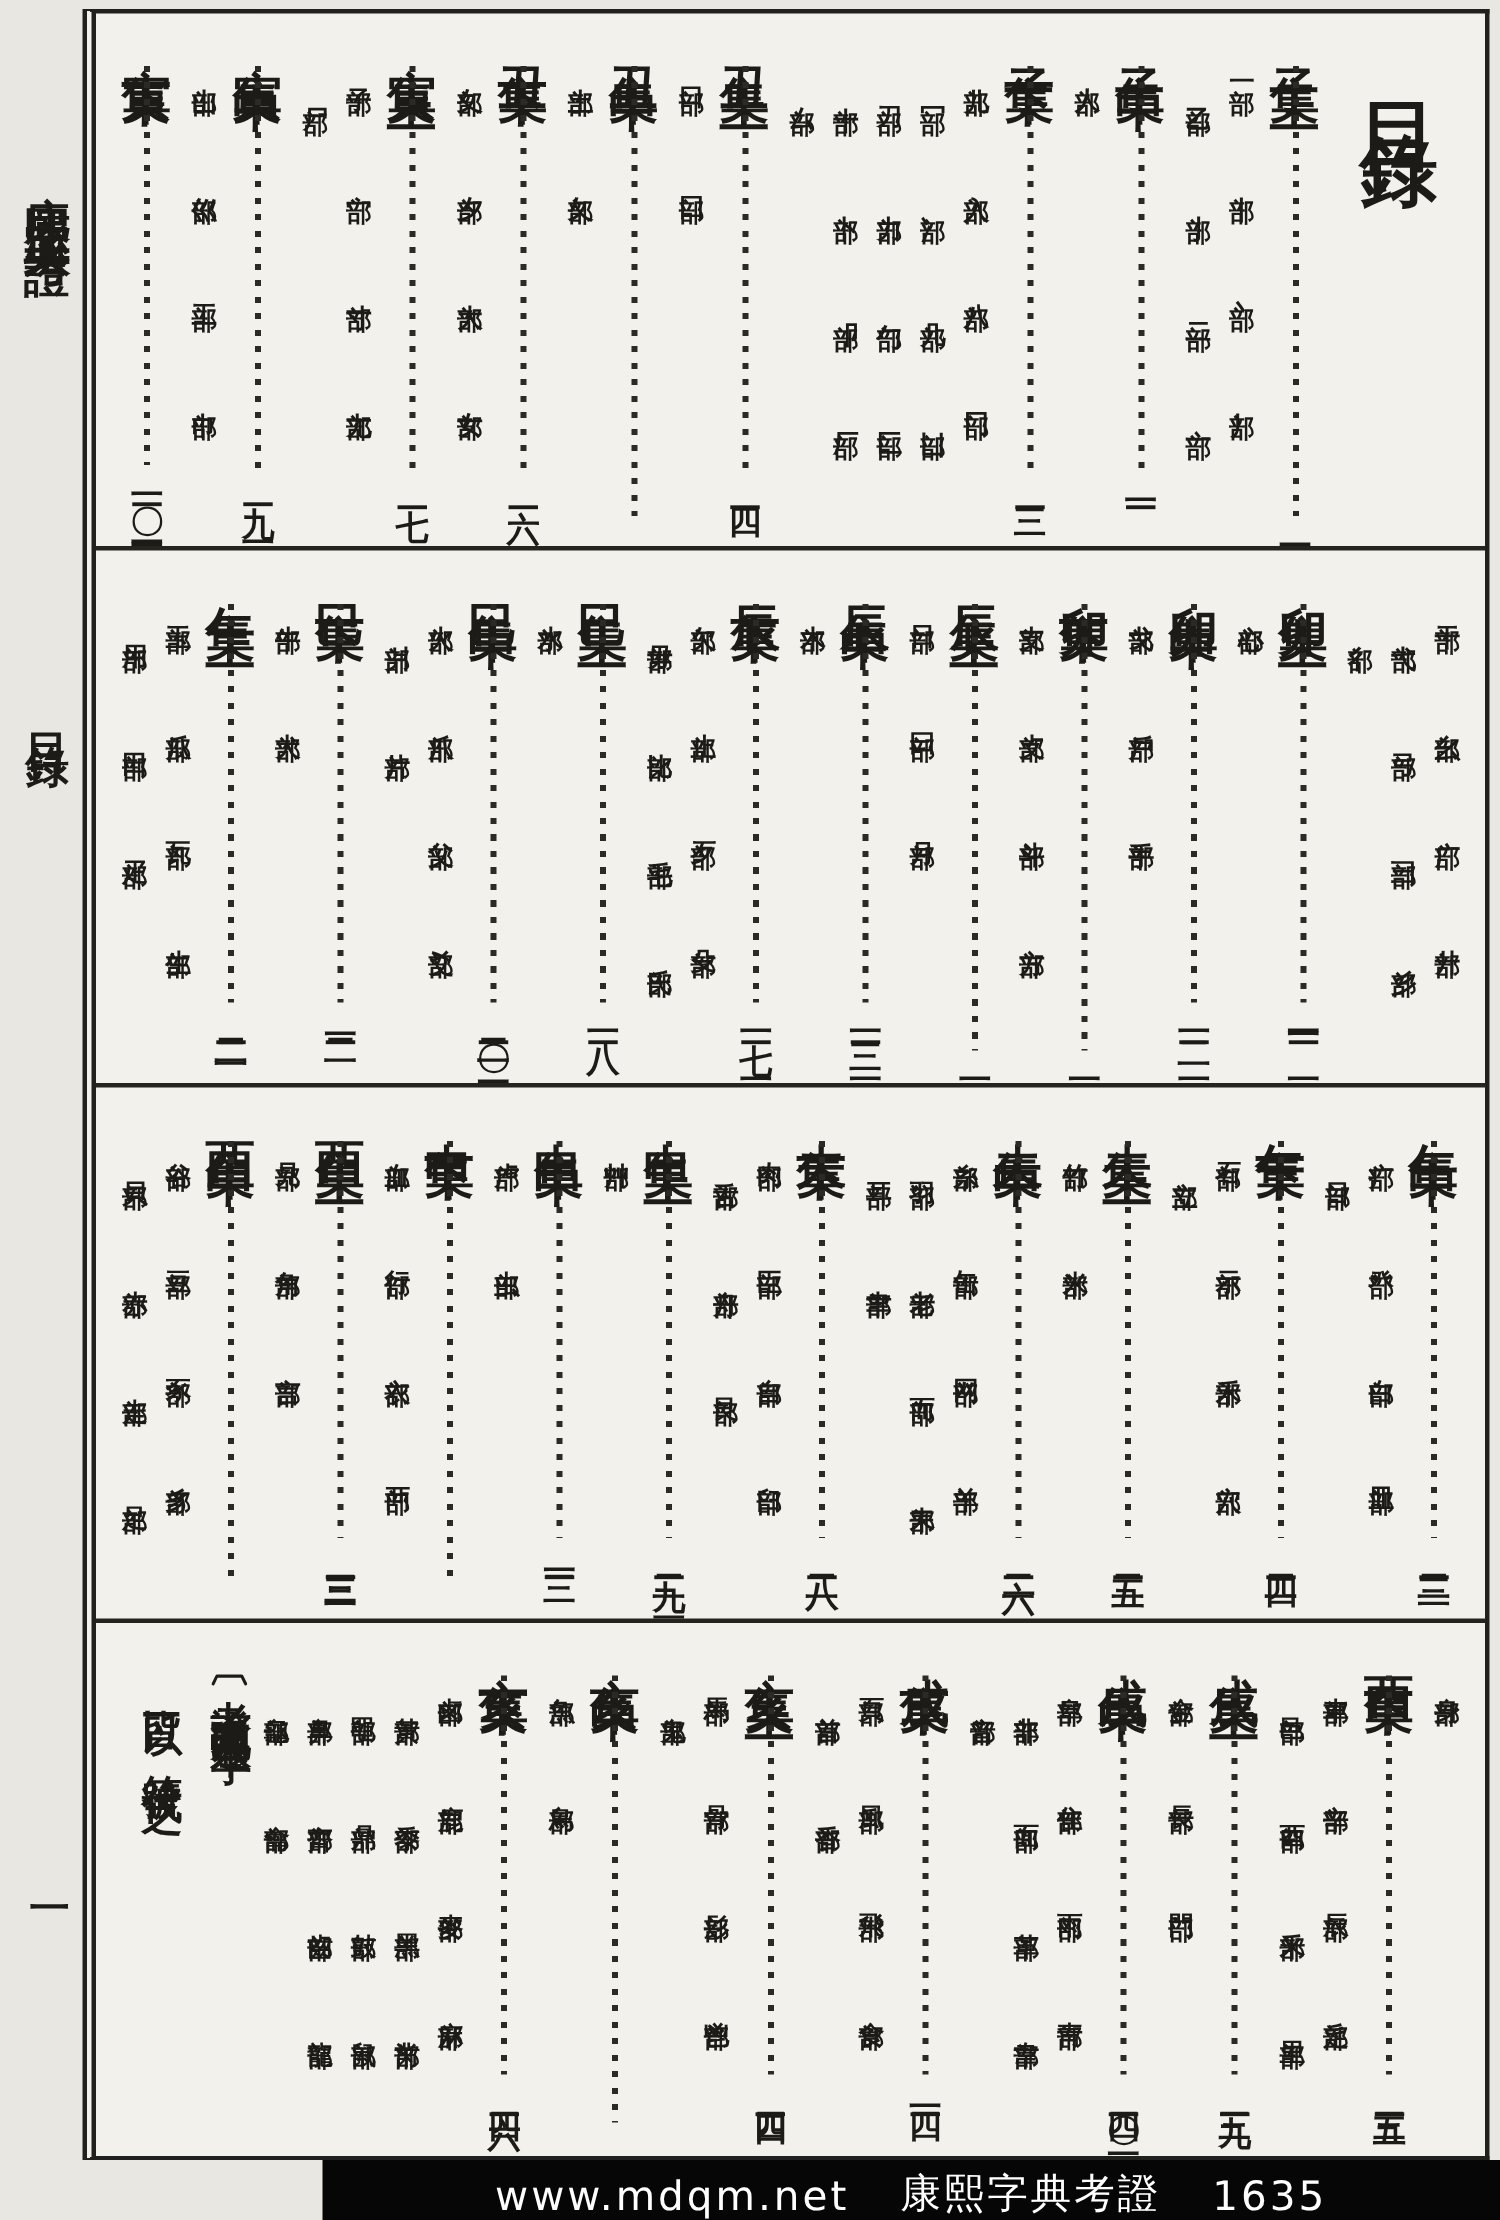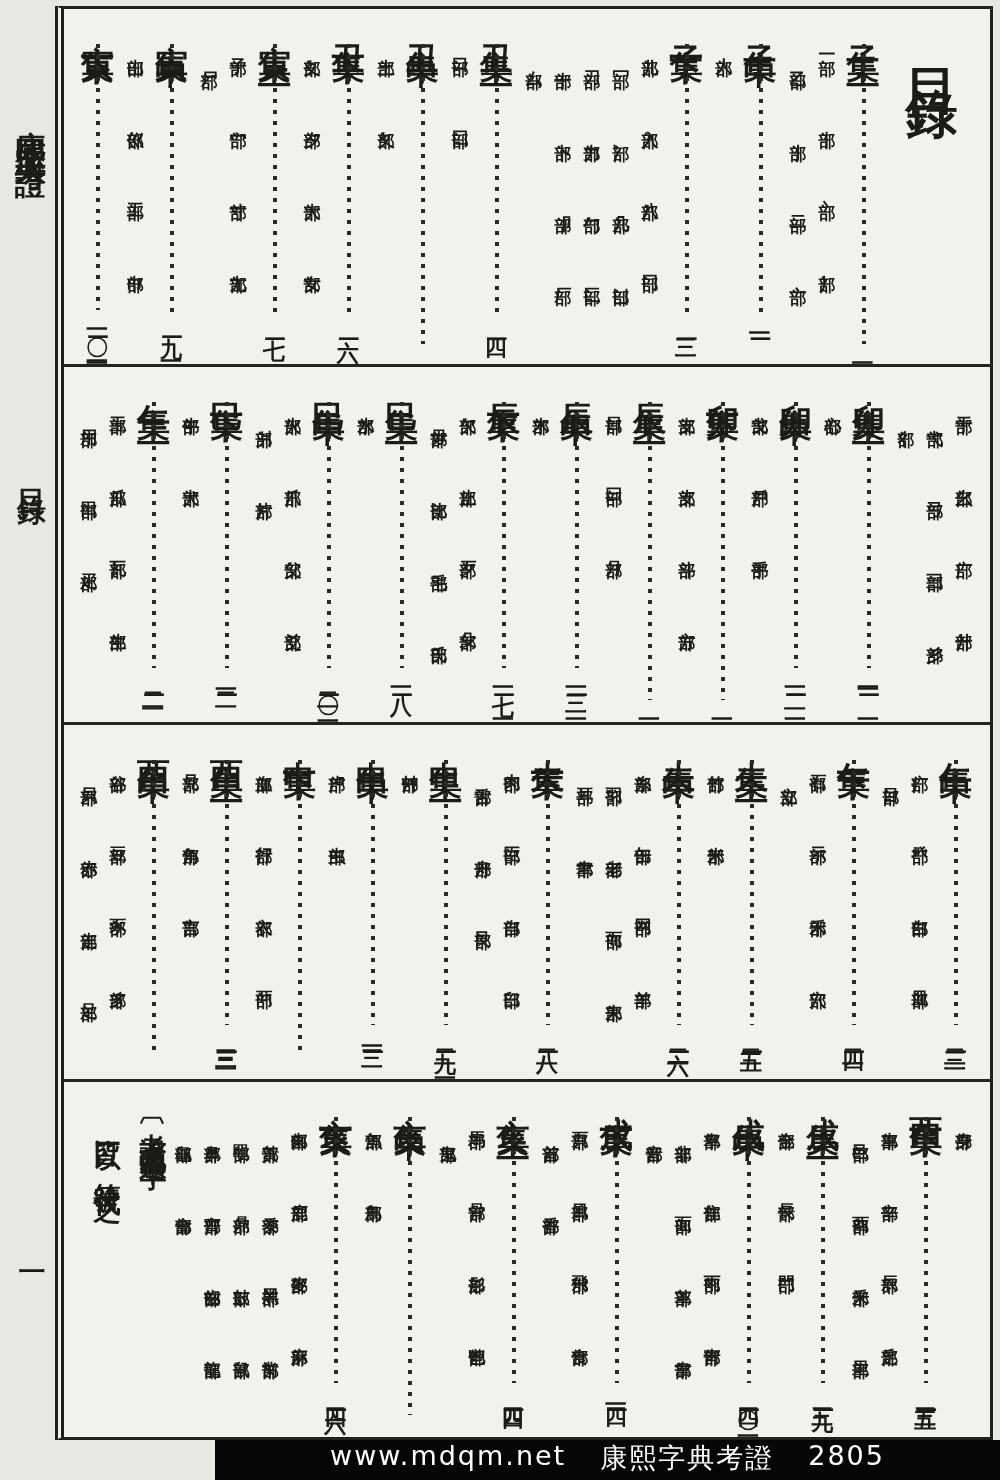--- a/index.html
+++ b/index.html
@@ -71,21 +71,21 @@
   .note-col{
     writing-mode:vertical-rl;text-orientation:upright;
     font-size:27px;font-weight:bold;letter-spacing:4px;line-height:1.08;
     width:46px;text-align:left;
   }
   .note-col.second{padding-top:10px;}
   
   .watermark{
     position:absolute;left:215px;right:0;bottom:0;height:40px;
     background:var(--wm-bg);color:var(--wm-tx);
-    display:flex;align-items:flex-start;justify-content:center;gap:34px;
+    display:flex;align-items:flex-end;justify-content:center;gap:34px;
     font-family:"DejaVu Sans","Liberation Sans",sans-serif;
     font-size:27px;letter-spacing:2px;
   }
 </style>
 </head>
 <body>
 
 <div class="sidebar">
   <div class="v side-title">康熙字典考證</div>
   <div class="v side-sub">目錄</div>
@@ -673,14 +673,14 @@
       <div class="note-group">
         <div class="note-col v">〔考證文內凡遇本字</div>
         <div class="note-col v second">皆以—符號代之〕</div>
       </div>
     </div>
   </div>
 
 <div class="watermark">
   <span>www.mdqm.net</span>
   <span>康熙字典考證</span>
-  <span>2805</span>
+  <span>1635</span>
 </div>
 
 </body></html>

